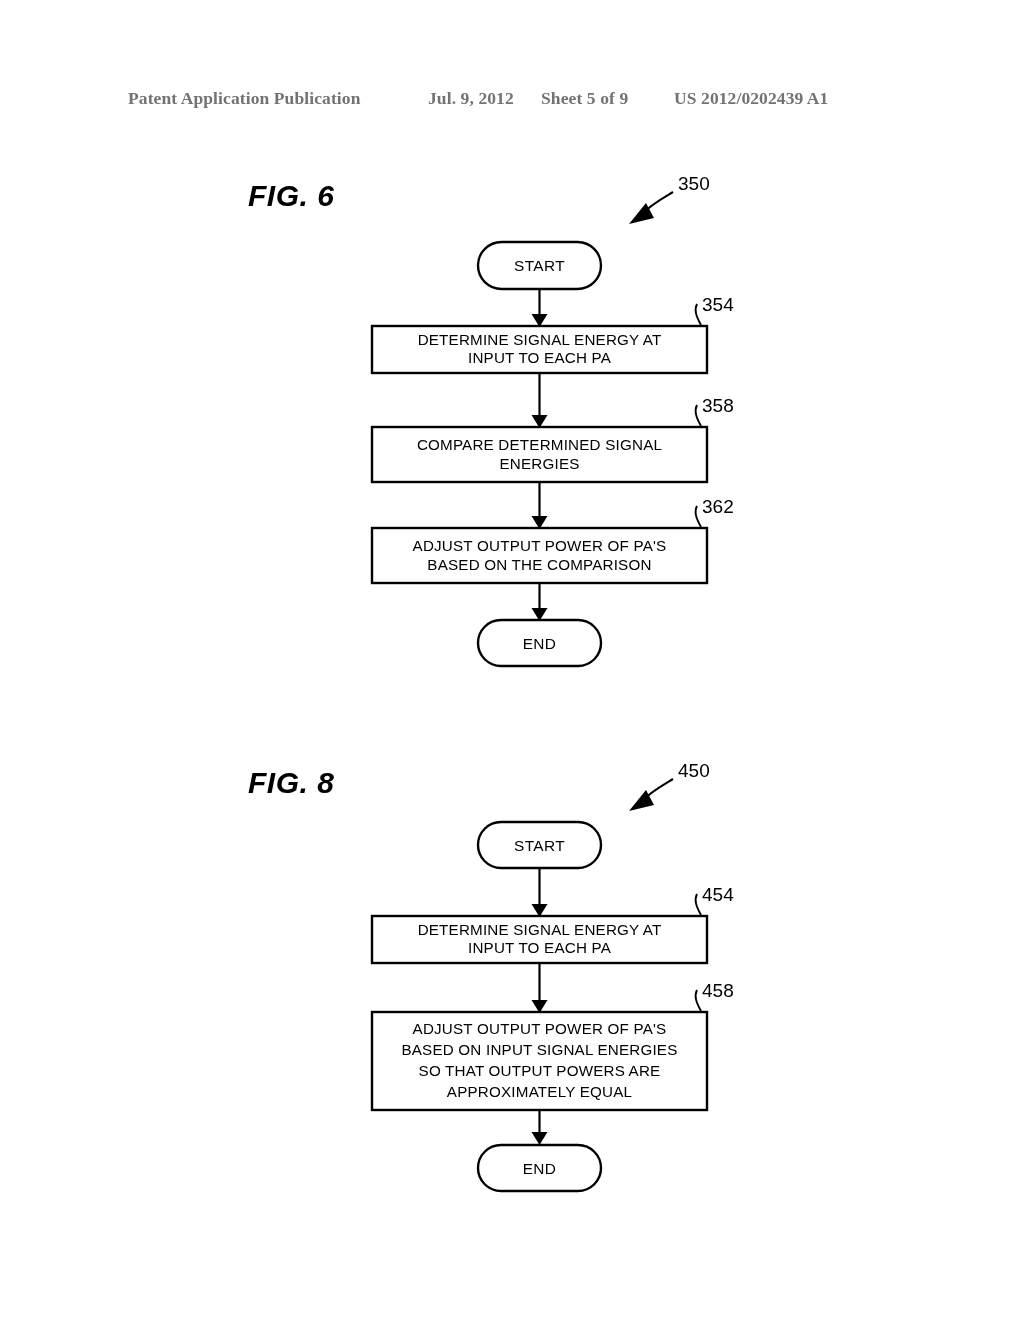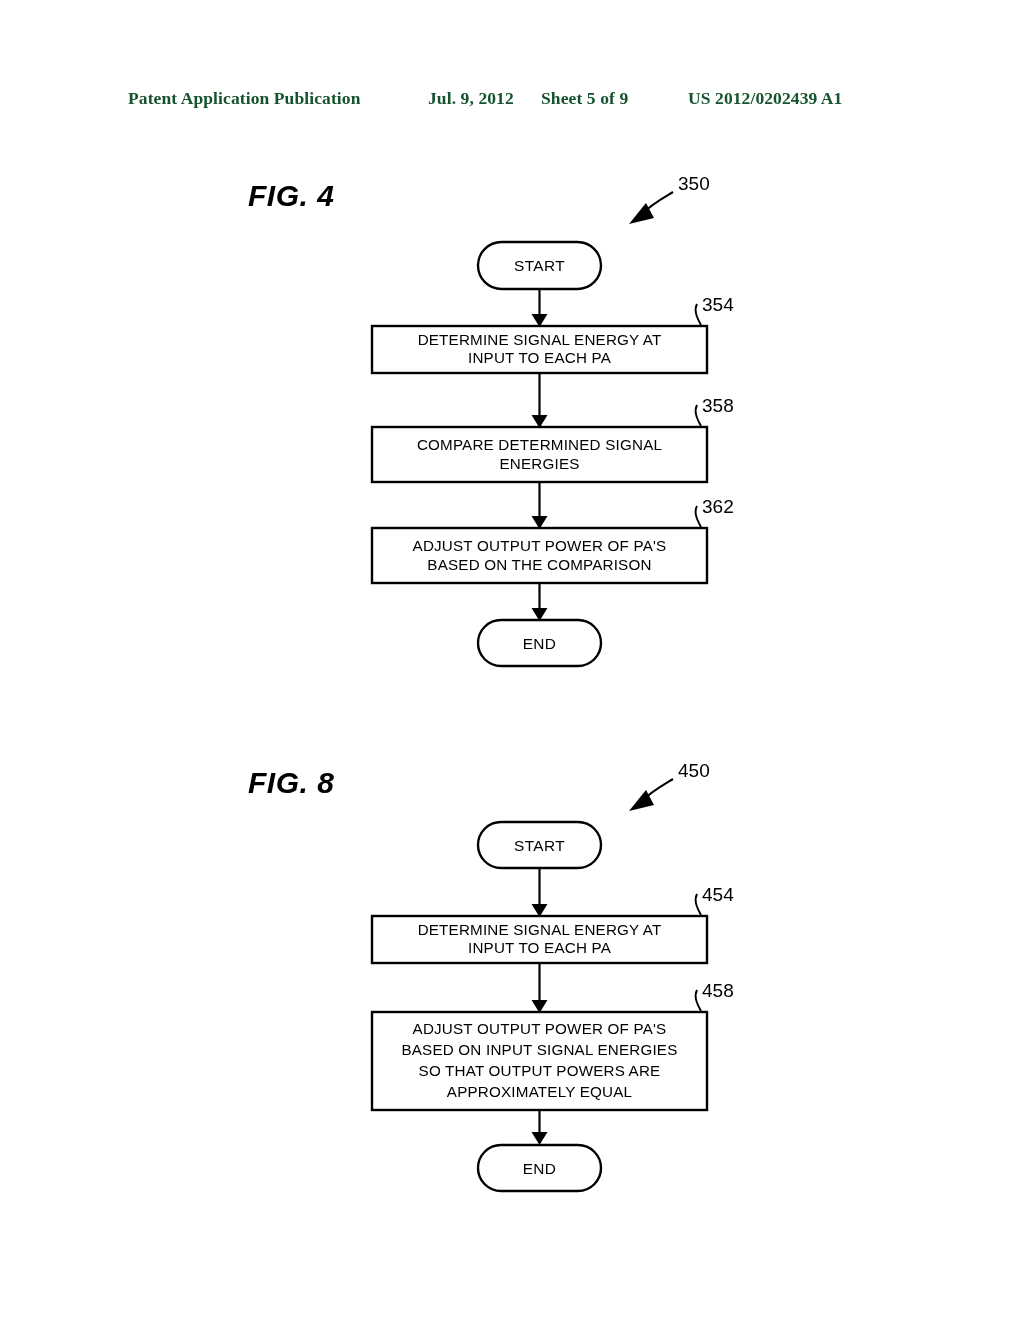--- a/index.html
+++ b/index.html
@@ -22,26 +22,26 @@
     height: 1320px;
   }
   .hdr {
     position: absolute;
     top: 88px;
     font-family: "Liberation Serif", serif;
     font-weight: bold;
     font-size: 17.5px;
     letter-spacing: 0.1px;
     white-space: nowrap;
-    color: #14532d;
+    color: #737373;
   }
   .hdr-pub   { left: 128px; }
   .hdr-date  { left: 428px; }
   .hdr-sheet { left: 541px; }
-  .hdr-num   { left: 688px; }
+  .hdr-num   { left: 674px; }
 
   .fig-label {
     position: absolute;
     font-family: "Liberation Sans", sans-serif;
     font-weight: bold;
     font-style: italic;
     font-size: 30px;
     letter-spacing: 0.5px;
     white-space: nowrap;
   }
@@ -97,21 +97,21 @@
   }
 </style>
 </head>
 <body>
 
 <div class="hdr hdr-pub">Patent Application Publication</div>
 <div class="hdr hdr-date">Jul. 9, 2012</div>
 <div class="hdr hdr-sheet">Sheet 5 of 9</div>
 <div class="hdr hdr-num">US 2012/0202439 A1</div>
 
-<div class="fig-label" id="fig5-label">FIG. 4</div>
+<div class="fig-label" id="fig5-label">FIG. 6</div>
 <div class="fig-label" id="fig7-label">FIG. 8</div>
 
 <svg id="sheet" viewBox="0 0 1024 1320" xmlns="http://www.w3.org/2000/svg">
 
   <g>
 
     <g>
       <path class="fig-leader" d="M 673 192 C 663 198 650 205 641 215"></path>
       <polygon class="arrow-head" points="646,203 629,224 654,218"></polygon>
     </g>

